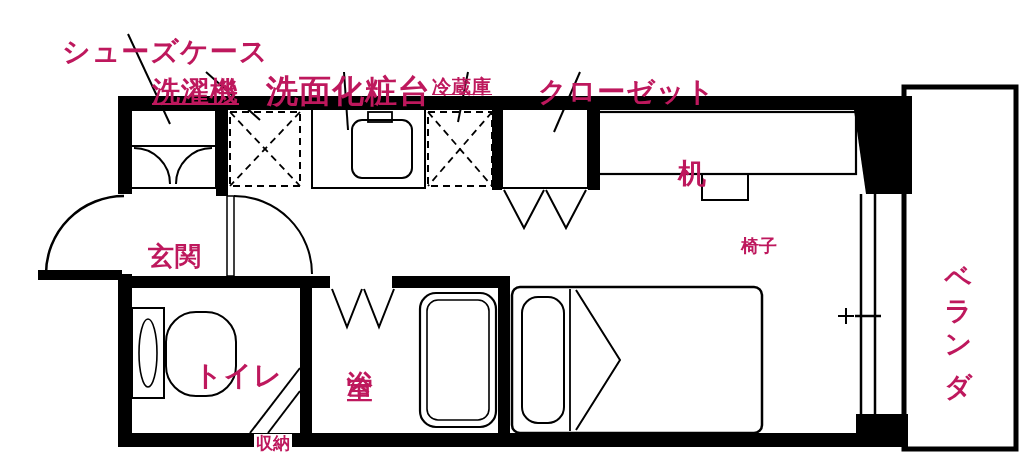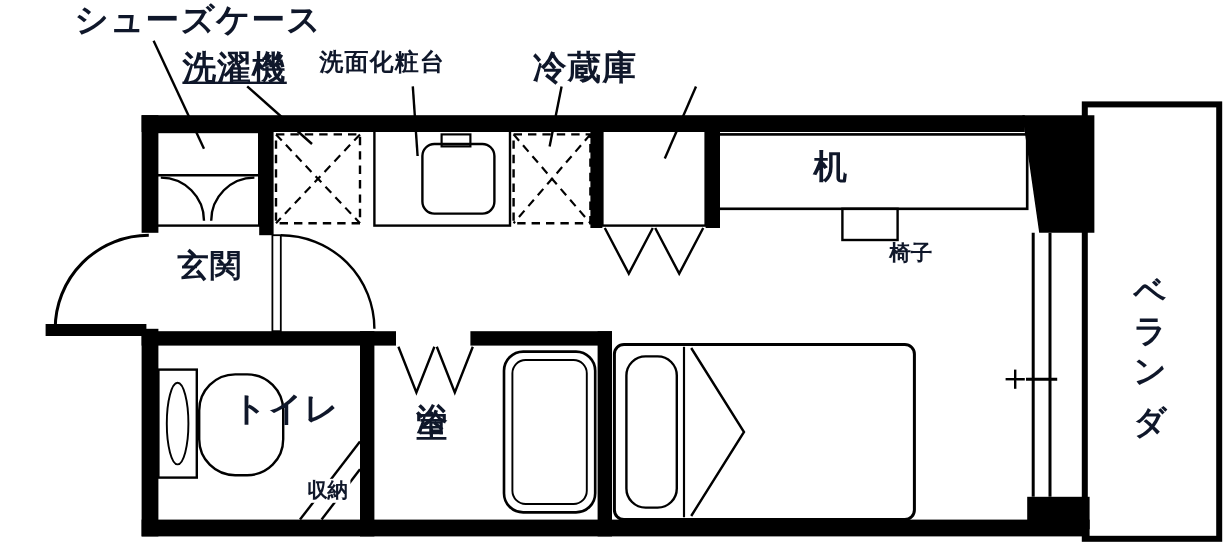--- a/index.html
+++ b/index.html
@@ -1,22 +1,22 @@
 <!DOCTYPE html>
 <html><head>
 <meta charset="utf-8">
 <style>
   * { margin:0; padding:0; box-sizing:border-box; }
   html,body { background:#ffffff; }
   body { font-family:"Liberation Sans","DejaVu Sans",sans-serif; }
   .stage { position:relative; width:1024px; height:459px; background:#fff; overflow:hidden; }
   .stage > svg { position:absolute; left:0; top:0; }
   .label {
-    position:absolute; font-weight:bold; color:#0f172a;
-    white-space:nowrap; line-height:1.05; letter-spacing:1px;
+    position:absolute; font-weight:bold; color:#be185d;
+    white-space:nowrap; line-height:1.05; letter-spacing:1px;margin-top:35px;
   }
   .v { writing-mode:vertical-rl; text-orientation:upright; letter-spacing:4px; }
   .boxed { background:#fff; padding:1px 2px; }
 </style>
 </head>
 <body>
 
 <div class="stage">
 
   <svg width="1024" height="459" viewBox="0 0 1024 459">
@@ -118,22 +118,23 @@
     </g>
 
     <g stroke="#000" stroke-width="2">
       <line x1="250" y1="433" x2="300" y2="368"></line>
       <line x1="268" y1="433" x2="300" y2="391"></line>
     </g>
   </svg>
 
   <div class="label" style="left:62px;  top:2px;  font-size:28px;">シューズケース</div>
   <div class="label" style="left:152px; top:42px; font-size:28px;text-decoration:underline;">洗濯機</div>
-  <div class="label" style="left:266px; top:42px; font-size:20px;">洗面化粧台</div>
-  <div class="label" style="left:444px; top:42px; font-size:28px;">冷蔵庫</div>
+  <div class="label" style="left:266px; top:42px; font-size:32px;font-family:Liberation Mono, monospace;">洗面化粧台</div>
+  <div class="label" style="left:432px; top:42px; font-size:19px;text-decoration:underline;">冷蔵庫</div>
+  <div class="label" style="left:538px; top:42px; font-size:28px;">クローゼット</div>
 
   <div class="label" style="left:148px; top:208px; font-size:26px;font-family:Liberation Serif, serif;">玄関</div>
   <div class="label" style="left:678px; top:124px; font-size:28px;">机</div>
   <div class="label" style="left:741px; top:202px; font-size:18px; letter-spacing:0;">椅子</div>
   <div class="label" style="left:194px; top:326px; font-size:28px;">トイレ</div>
   <div class="label v" style="left:346px; top:315px; font-size:26px;">浴室</div>
   <div class="label boxed" style="left:254px; top:399px; font-size:17px; letter-spacing:0;">収納</div>
   <div class="label v" style="left:944px; top:212px; font-size:27px;">ベランダ</div>
 
 </div>

